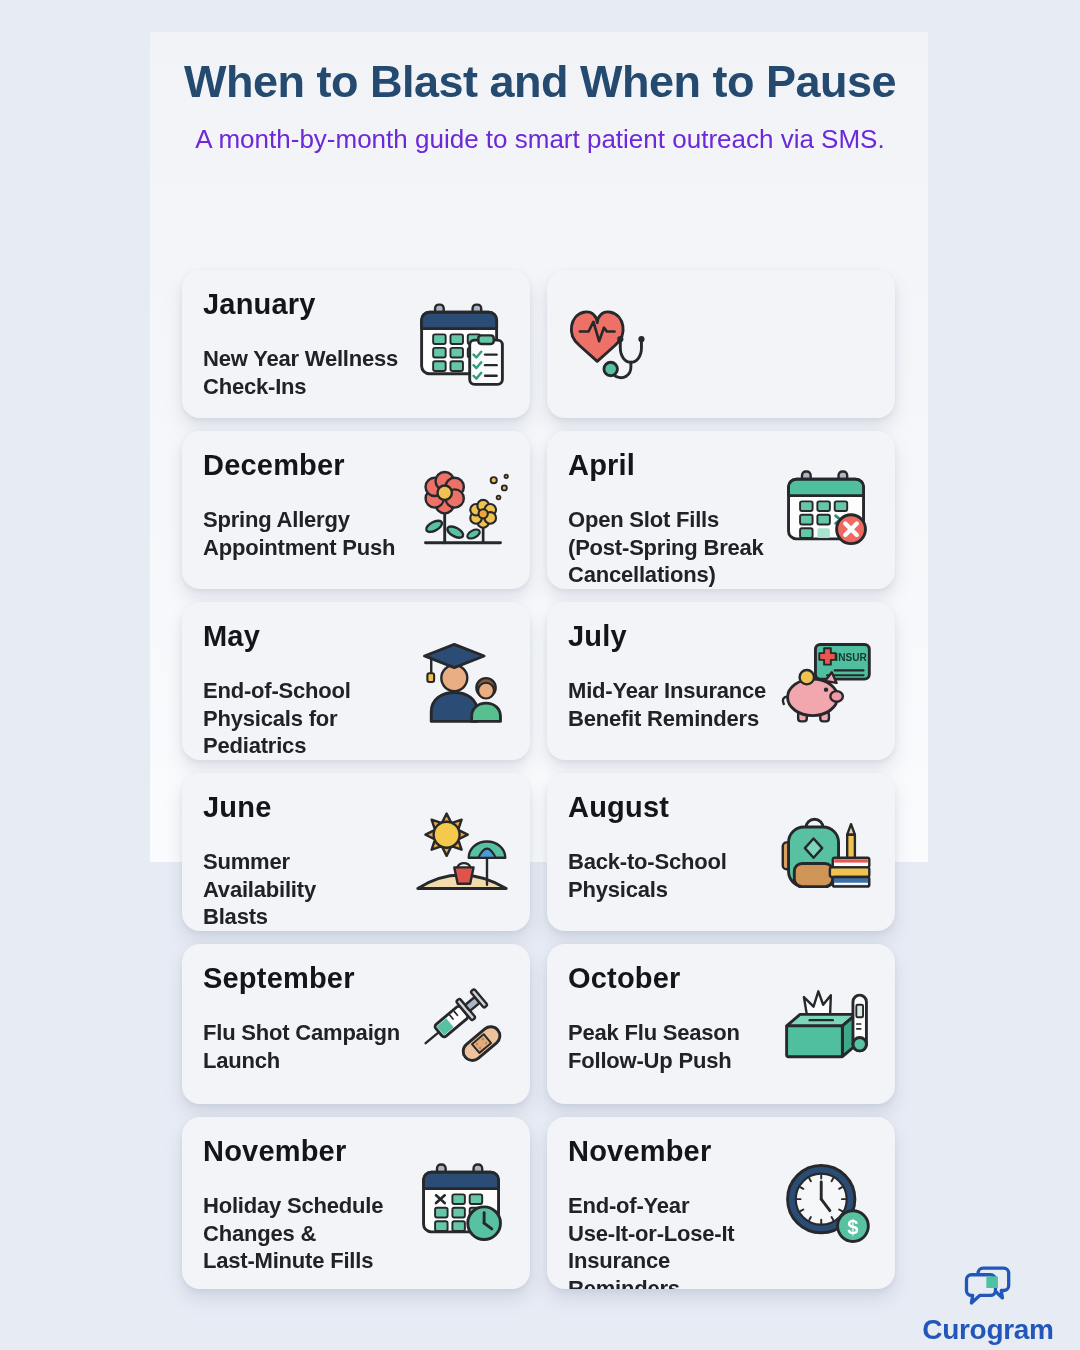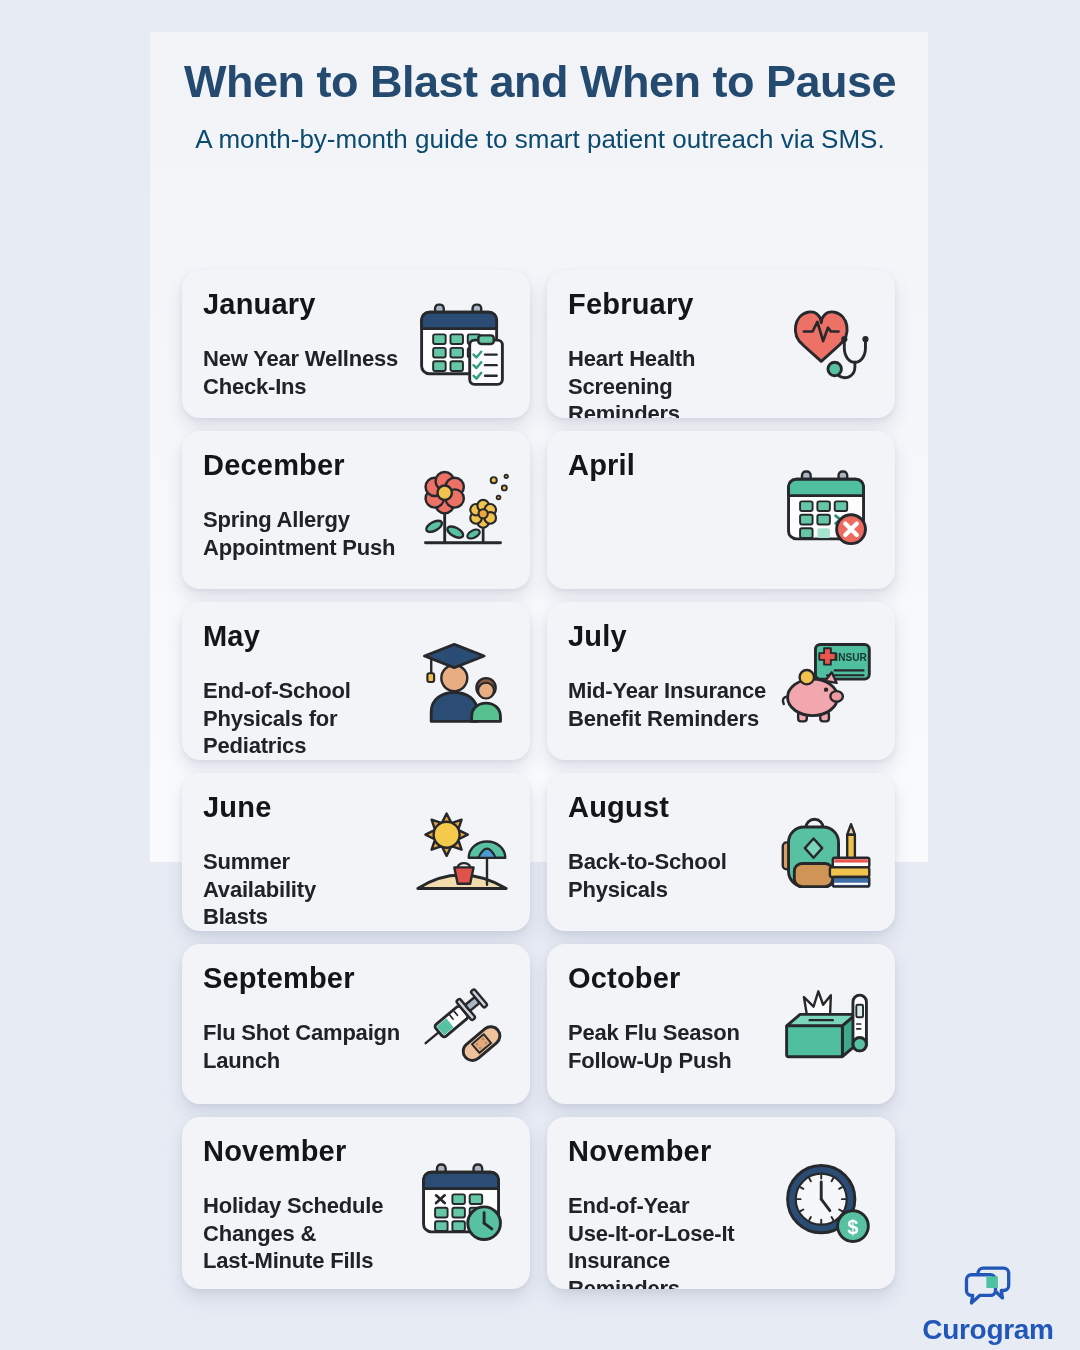--- a/index.html
+++ b/index.html
@@ -11,21 +11,21 @@
   .panel{
     position:absolute;left:150px;top:32px;width:778px;height:830px;
     background:linear-gradient(#f1f3f7,#fafbfd);
   }
   .title{
     position:absolute;top:56px;left:0;width:1080px;text-align:center;
     font-size:45px;font-weight:bold;color:#254a70;letter-spacing:-0.5px;
   }
   .subtitle{
     position:absolute;top:124px;left:0;width:1080px;text-align:center;
-    font-size:26px;color:#0c4a6e;
+    font-size:26px;color:#6d28d9;
   }
   .grid{
     position:absolute;left:182px;top:270px;
     display:grid;grid-template-columns:348px 348px;
     grid-template-rows:148px 158px 158px 158px 160px 172px;
     column-gap:17px;row-gap:13px;
   }
   .card{
     background:#f2f4f8;border-radius:18px;
     box-shadow:0 10px 18px rgba(120,135,160,0.20),0 2px 5px rgba(120,135,160,0.12);
@@ -94,25 +94,20 @@
               <path d="M76 57 H88"></path>
               <path d="M76 68 H88"></path>
               <path d="M76 79 H88"></path>
             </g>
         </g>
       </svg>
     </div>
   </div>
 
   <div class="card">
-    <div class="card-text">
-      <div class="month">February</div>
-      <div class="desc">Heart Health
-Screening Reminders</div>
-    </div>
     <div class="card-icon">
       <svg width="100" height="90" viewBox="0 0 104 92">
         <g stroke="#26282b" stroke-linejoin="round" stroke-linecap="round">
           <path d="M46 64 L27 47 C14 36 18 16 32 13 C41 11 46 18 46 24 C46 18 51 11 60 13 C74 16 78 36 65 47 Z" fill="#ee7168" stroke-width="3"></path>
           <polyline points="28,33 37,33 42,23 48,43 53,29 56,33 64,33" fill="none" stroke-width="2.8"></polyline>
           <circle cx="70" cy="41" r="3.2" fill="#26282b" stroke="none"></circle>
           <circle cx="92" cy="41" r="3.2" fill="#26282b" stroke="none"></circle>
           <path d="M70 44 v6 c0 9 5 15 11 15 s11 -6 11 -15 v-6" fill="none" stroke-width="3"></path>
           <path d="M81 65 v5 c0 9 -8 13 -15 10 c-4 -2 -6 -5 -6 -8" fill="none" stroke-width="3"></path>
           <circle cx="60" cy="72" r="7" fill="#57c1a1" stroke-width="3"></circle>
@@ -159,20 +154,23 @@
           <circle cx="98" cy="11" r="1.8" fill="#eda63d" stroke-width="1.8"></circle>
           <path d="M14 80 H92" stroke-width="3"></path>
         </g>
       </svg>
     </div>
   </div>
 
   <div class="card">
     <div class="card-text">
       <div class="month">April</div>
+      <div class="desc">Open Slot Fills
+(Post-Spring Break
+Cancellations)</div>
     </div>
     <div class="card-icon">
       <svg width="100" height="90" viewBox="0 0 104 92">
         <g stroke="#26282b" stroke-linejoin="round" stroke-linecap="round">
           <rect x="26" y="6" width="9" height="18" rx="4" fill="#aab6c4" stroke-width="2.5"></rect>
           <rect x="64" y="6" width="9" height="18" rx="4" fill="#aab6c4" stroke-width="2.5"></rect>
           <rect x="12" y="14" width="78" height="62" rx="8" fill="#fdfdfe" stroke-width="3"></rect>
           <path d="M12 31 v-9 a8 8 0 0 1 8 -8 h62 a8 8 0 0 1 8 8 v9 z" fill="#4fbf9f" stroke-width="3"></path>
           <g fill="#66c7a6" stroke-width="2">
             <rect x="24" y="37" width="13" height="10" rx="2"></rect>

